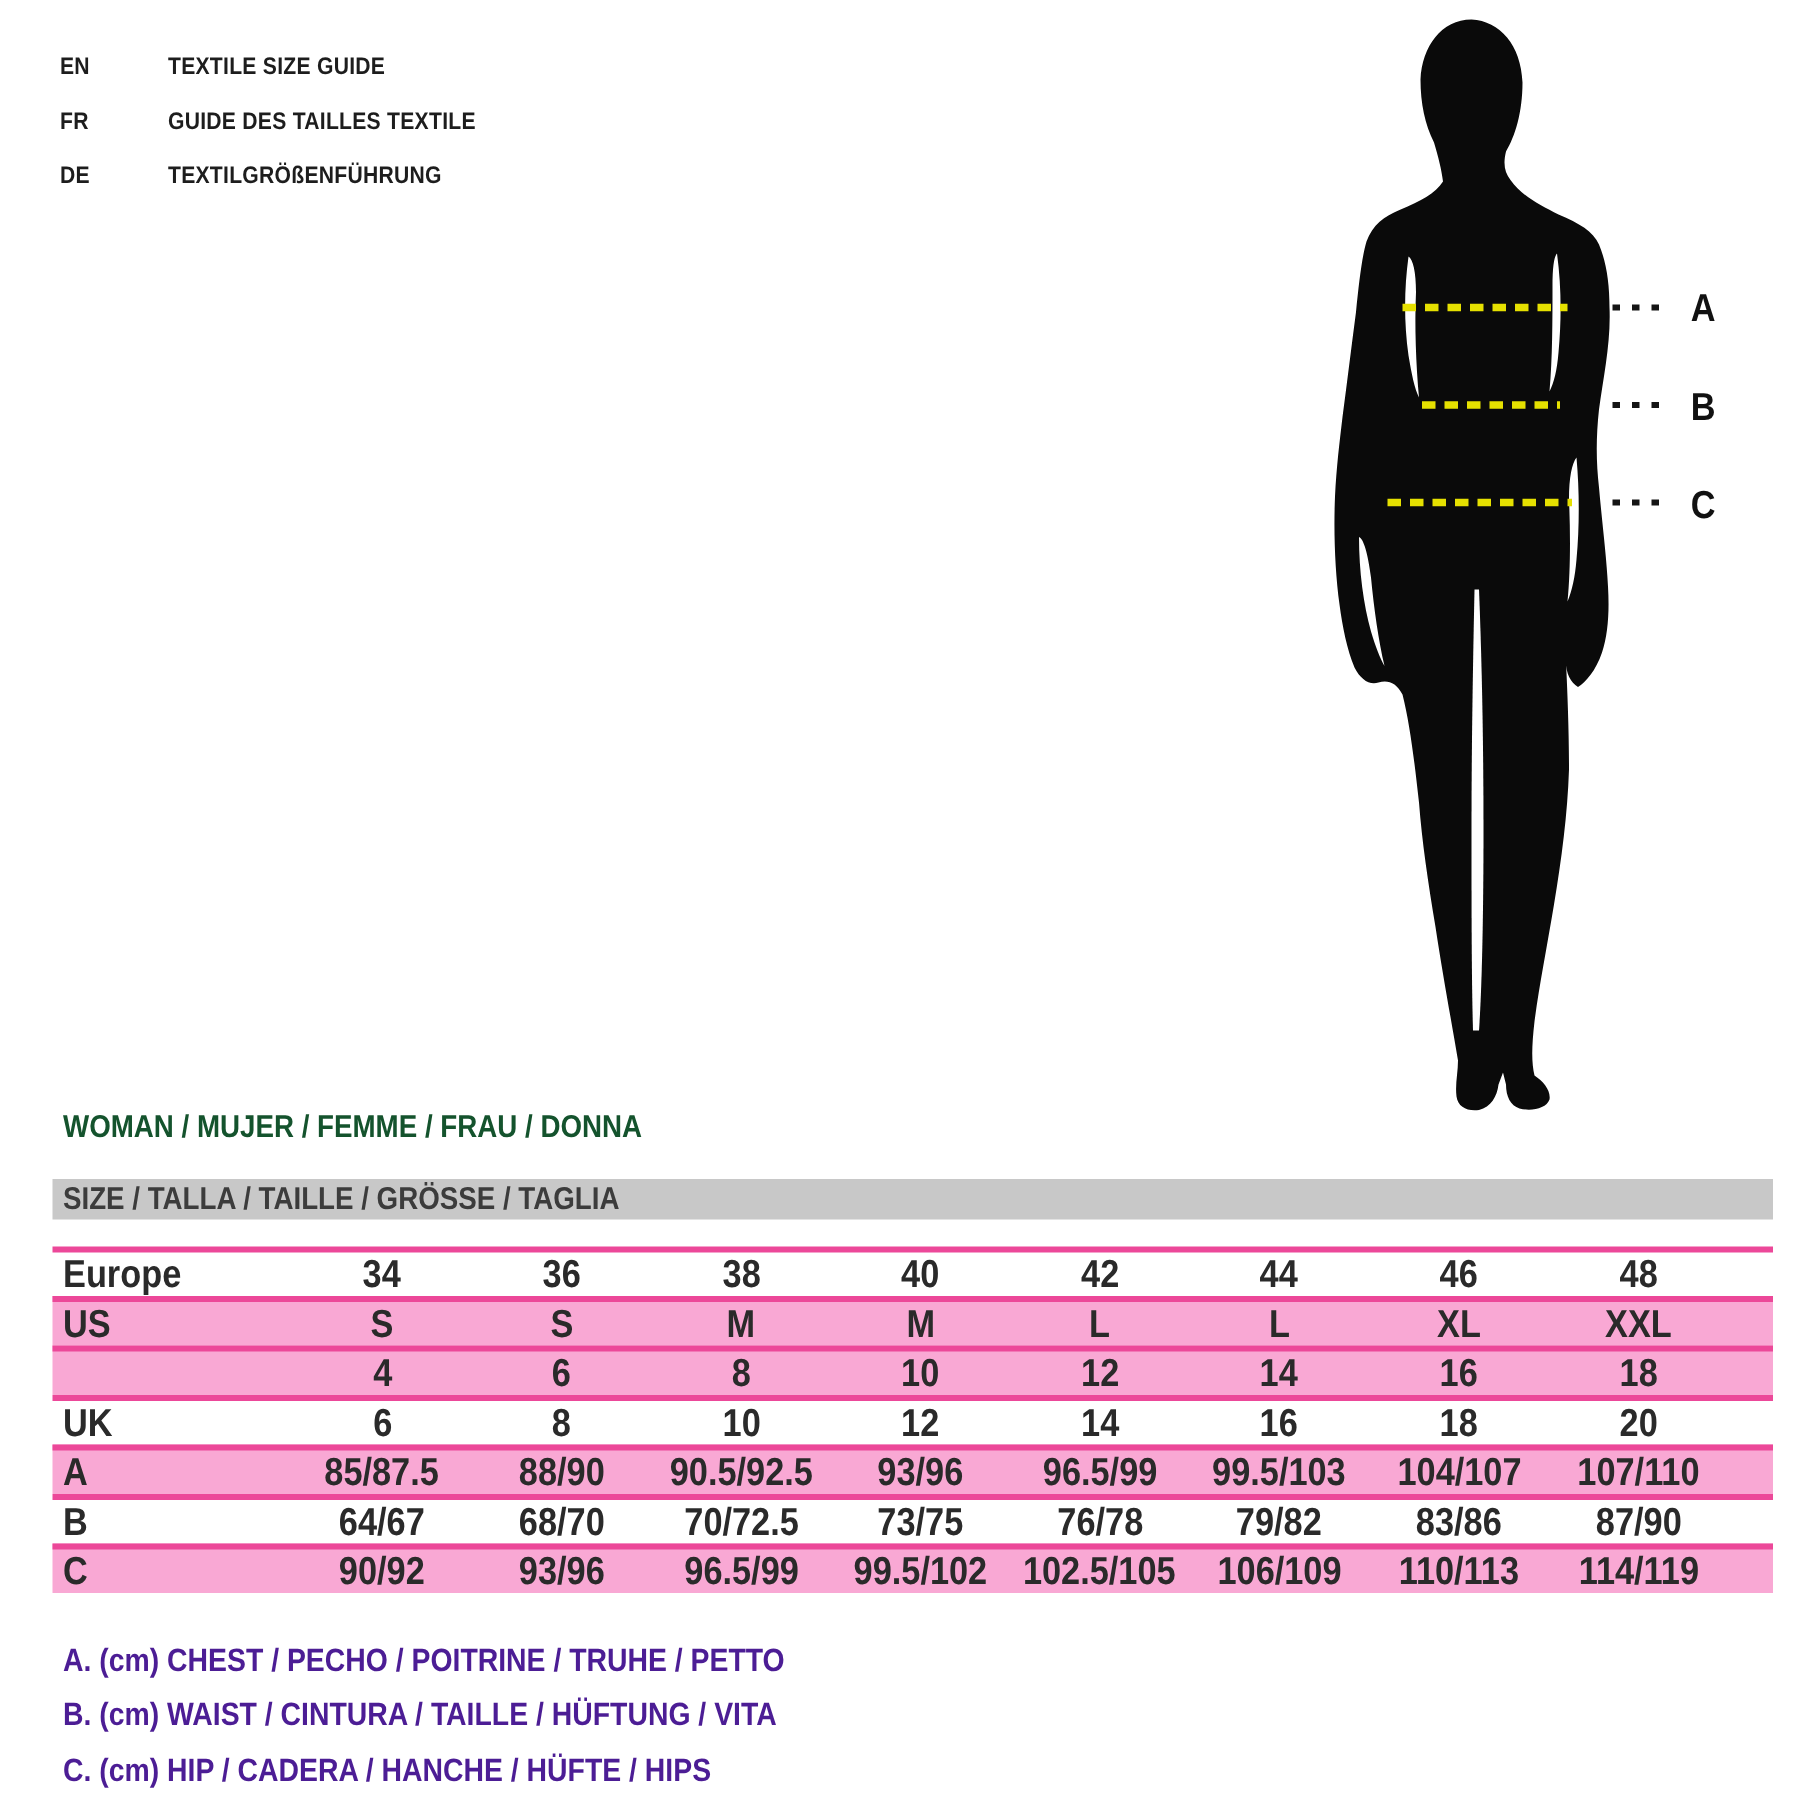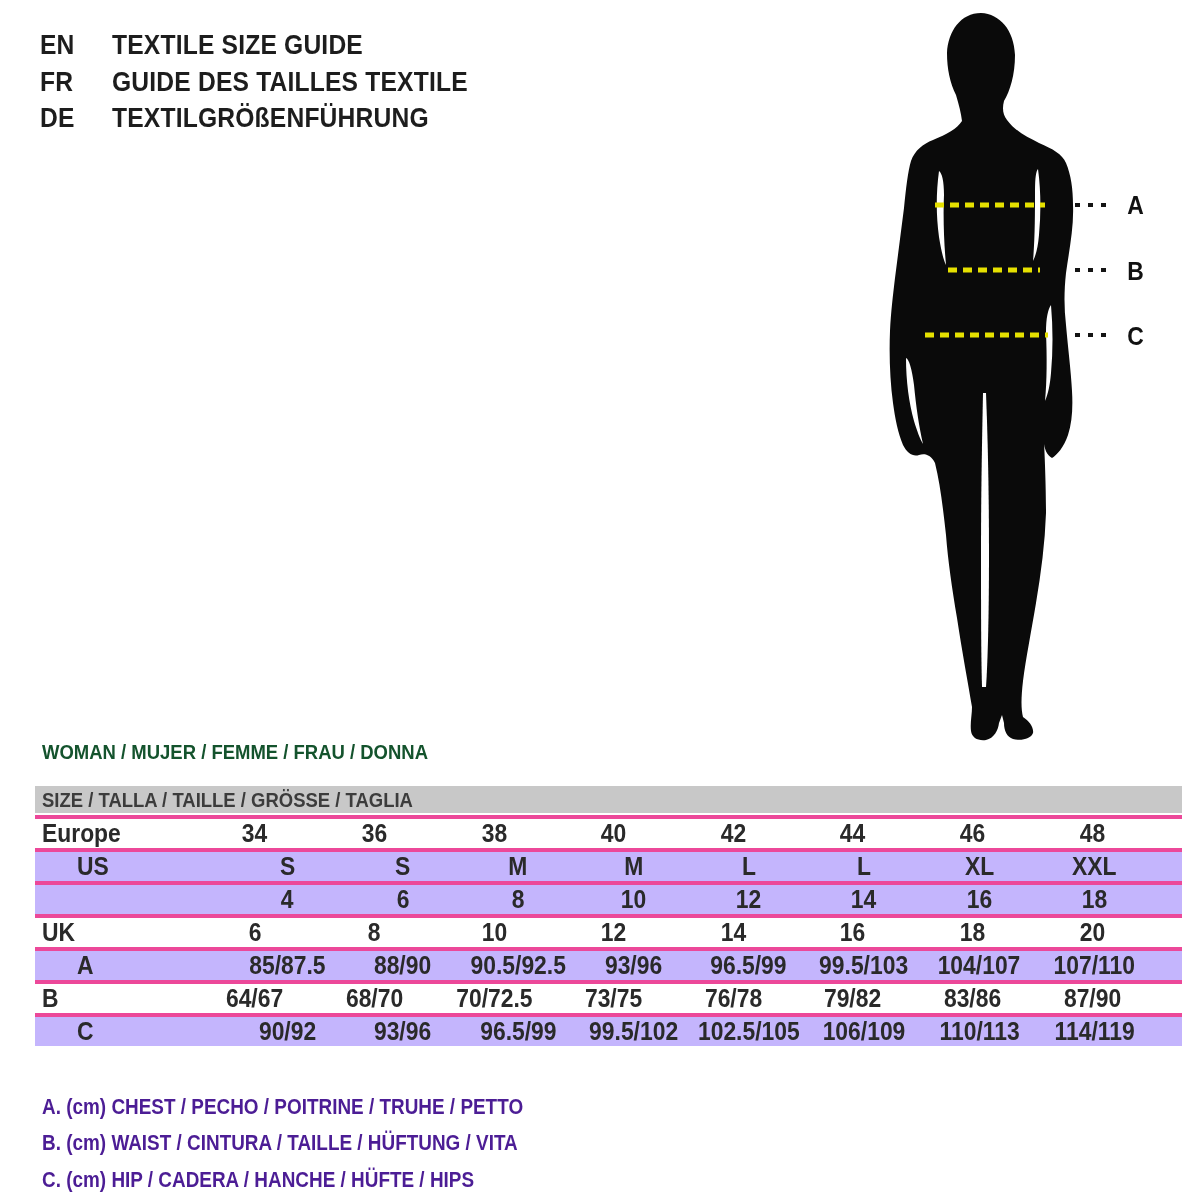--- a/index.html
+++ b/index.html
@@ -5,38 +5,38 @@
   html,body{margin:0;padding:0;background:#fff;}
   body{font-family:"Liberation Sans","DejaVu Sans",sans-serif;color:#222;}
   .canvas{position:relative;width:1200px;height:1200px;background:#fff;overflow:hidden;}
 
   
   .cx{display:inline-block;transform:scaleX(0.88);transform-origin:0 50%;white-space:nowrap;}
   .cxc{display:inline-block;transform:scaleX(0.88);transform-origin:50% 50%;white-space:nowrap;}
 
   
   .lang-block{position:absolute;left:40px;top:27px;}
-  .lang-row{display:flex;height:36.4px;align-items:center;font-size:28px;font-weight:700;letter-spacing:0.2px;color:#1d1d1d;}
+  .lang-row{display:flex;height:36.4px;align-items:center;font-size:16px;font-weight:700;letter-spacing:0.2px;color:#1d1d1d;}
   .lang-code{flex:0 0 72px;}
 
   
   .figure-svg{position:absolute;left:855px;top:3px;width:265px;height:742px;}
   .marker-letter{position:absolute;width:30px;height:30px;left:1120px;text-align:center;
     font-size:26px;font-weight:600;color:#111;line-height:30px;}
 
   
   .section-title{position:absolute;left:42px;top:740px;font-size:21px;font-weight:700;color:#14532d;}
 
   
   .size-table{position:absolute;left:35px;top:786px;width:1147px;}
   .t-header{height:27px;background:#c8c8c8;display:flex;align-items:center;padding-left:7px;
-    font-size:21px;font-weight:700;color:#3c3c3c;box-sizing:border-box;margin-bottom:2px;}
+    font-size:21px;font-weight:700;color:#3c3c3c;box-sizing:border-box;margin-bottom:18px;}
   .t-row{display:grid;grid-template-columns:160px repeat(8,1fr);height:33px;padding-right:30px;
     box-sizing:border-box;font-size:26px;font-weight:700;color:#2a2a2a;border-top:4px solid #ec4899;}
-  .t-row.r-shade{background:#c4b5fd;padding-left:35px;}
+  .t-row.r-shade{background:#f9a8d4;}
   .t-cell{display:flex;align-items:center;justify-content:center;overflow:hidden;}
   .t-cell.t-label{justify-content:flex-start;padding-left:7px;}
 
   
   .legend-block{position:absolute;left:42px;top:1089px;}
   .legend-line{height:36.6px;display:flex;align-items:center;font-size:21.5px;font-weight:700;color:#4c1d95;}
 </style>
 </head>
 <body>
 

